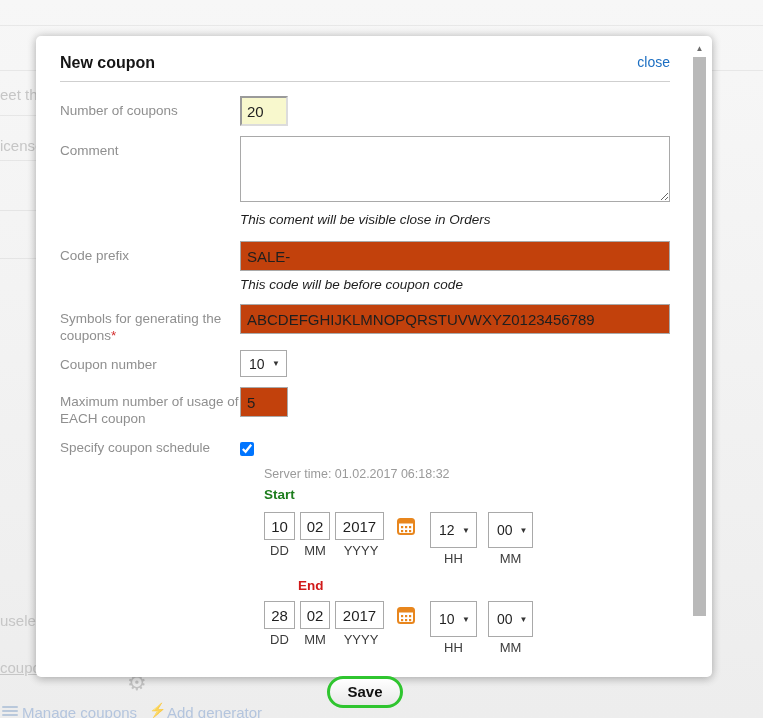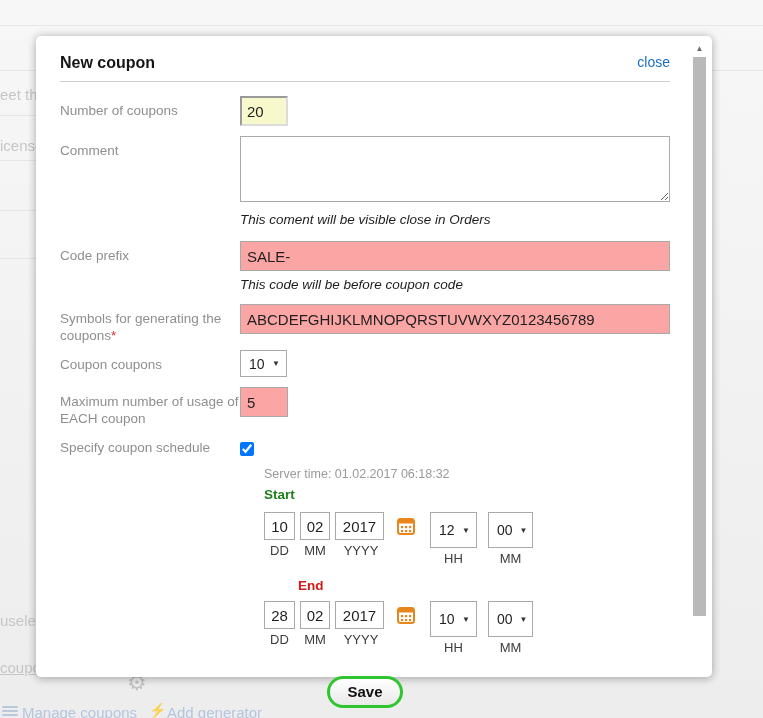--- a/index.html
+++ b/index.html
@@ -26,21 +26,21 @@
   .modal-body { padding:18px 42px 0 24px; position:relative; height:100%; }
   .modal-header { display:flex; justify-content:space-between; align-items:flex-start; }
   .modal-title { font-size:16px; font-weight:bold; color:#151515; }
   .close-link { font-size:14px; color:#1b6ec2; text-decoration:none; cursor:pointer; }
   .hr { height:1px; background:#cfcfcf; margin-top:9px; }
   .row { display:flex; align-items:flex-start; }
   .lbl { width:180px; flex:0 0 180px; color:#8f8f8f; font-size:13.5px; line-height:17px; padding-top:6px; }
   .req { color:#d22d2d; }
   .fld { flex:1; min-width:0; }
   input.txt {
-    border:1px solid #a9a9a9; background:#fca5a5; color:#1f1f1f;
+    border:1px solid #a9a9a9; background:#c2410c; color:#1f1f1f;
     font-family:"Liberation Sans",sans-serif; font-size:15px;
     height:30px; padding:0 6px; width:100%;
   }
   input.small { width:48px; }
   input.yellow {
     width:48px; height:30px; font-size:15px; padding:0 5px;
     background:#f8f8cd; color:#1f1f1f;
     border-style:solid; border-width:2px;
     border-color:#9a9a9a #dcdcdc #dcdcdc #9a9a9a;
   }
@@ -147,21 +147,21 @@
     </div>
 
     <div class="row" style="margin-top:12px;">
       <div class="lbl"><span>Symbols for generating the coupons</span><span class="req">*</span></div>
       <div class="fld">
         <input class="txt" type="text" value="ABCDEFGHIJKLMNOPQRSTUVWXYZ0123456789" style="">
       </div>
     </div>
 
     <div class="row" style="margin-top:6px;">
-      <div class="lbl">Coupon coupons</div>
+      <div class="lbl">Coupon number</div>
       <div class="fld">
         <span class="fakesel sel-len">
           <span>10</span>
           <span class="arr">▼</span>
         </span>
       </div>
     </div>
 
     <div class="row" style="margin-top:10px;">
       <div class="lbl">Maximum number of usage of EACH coupon</div>

